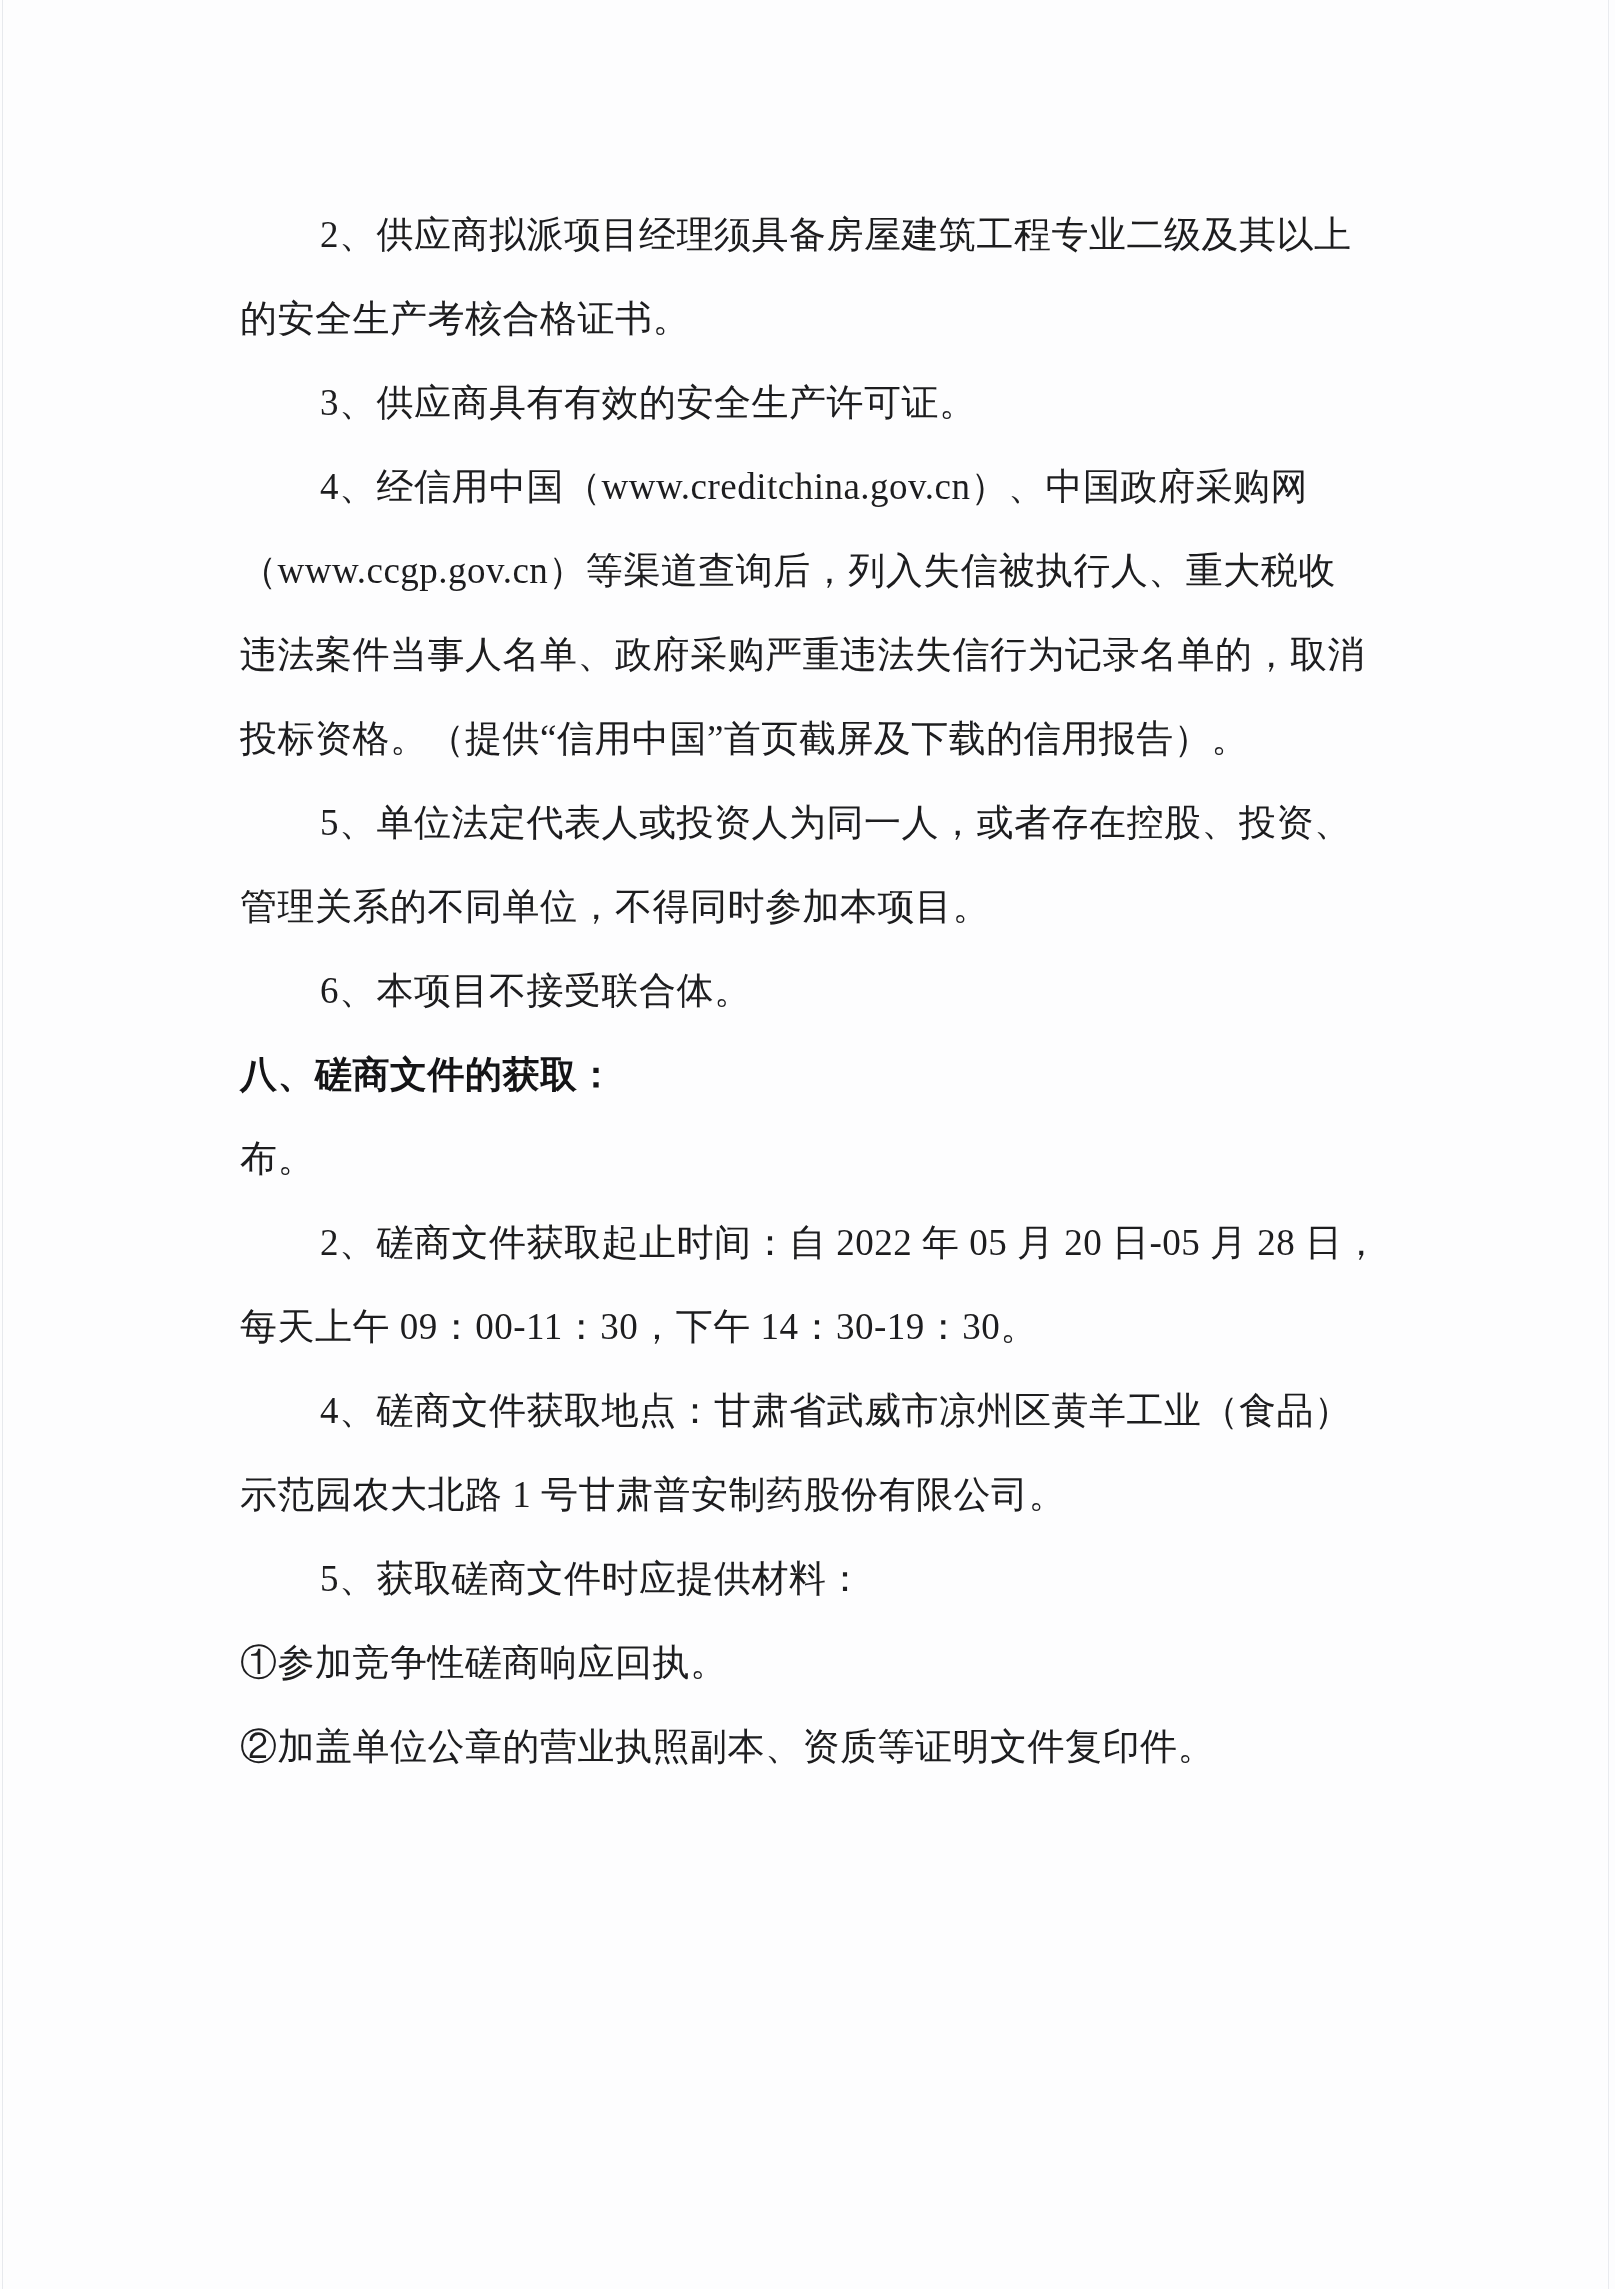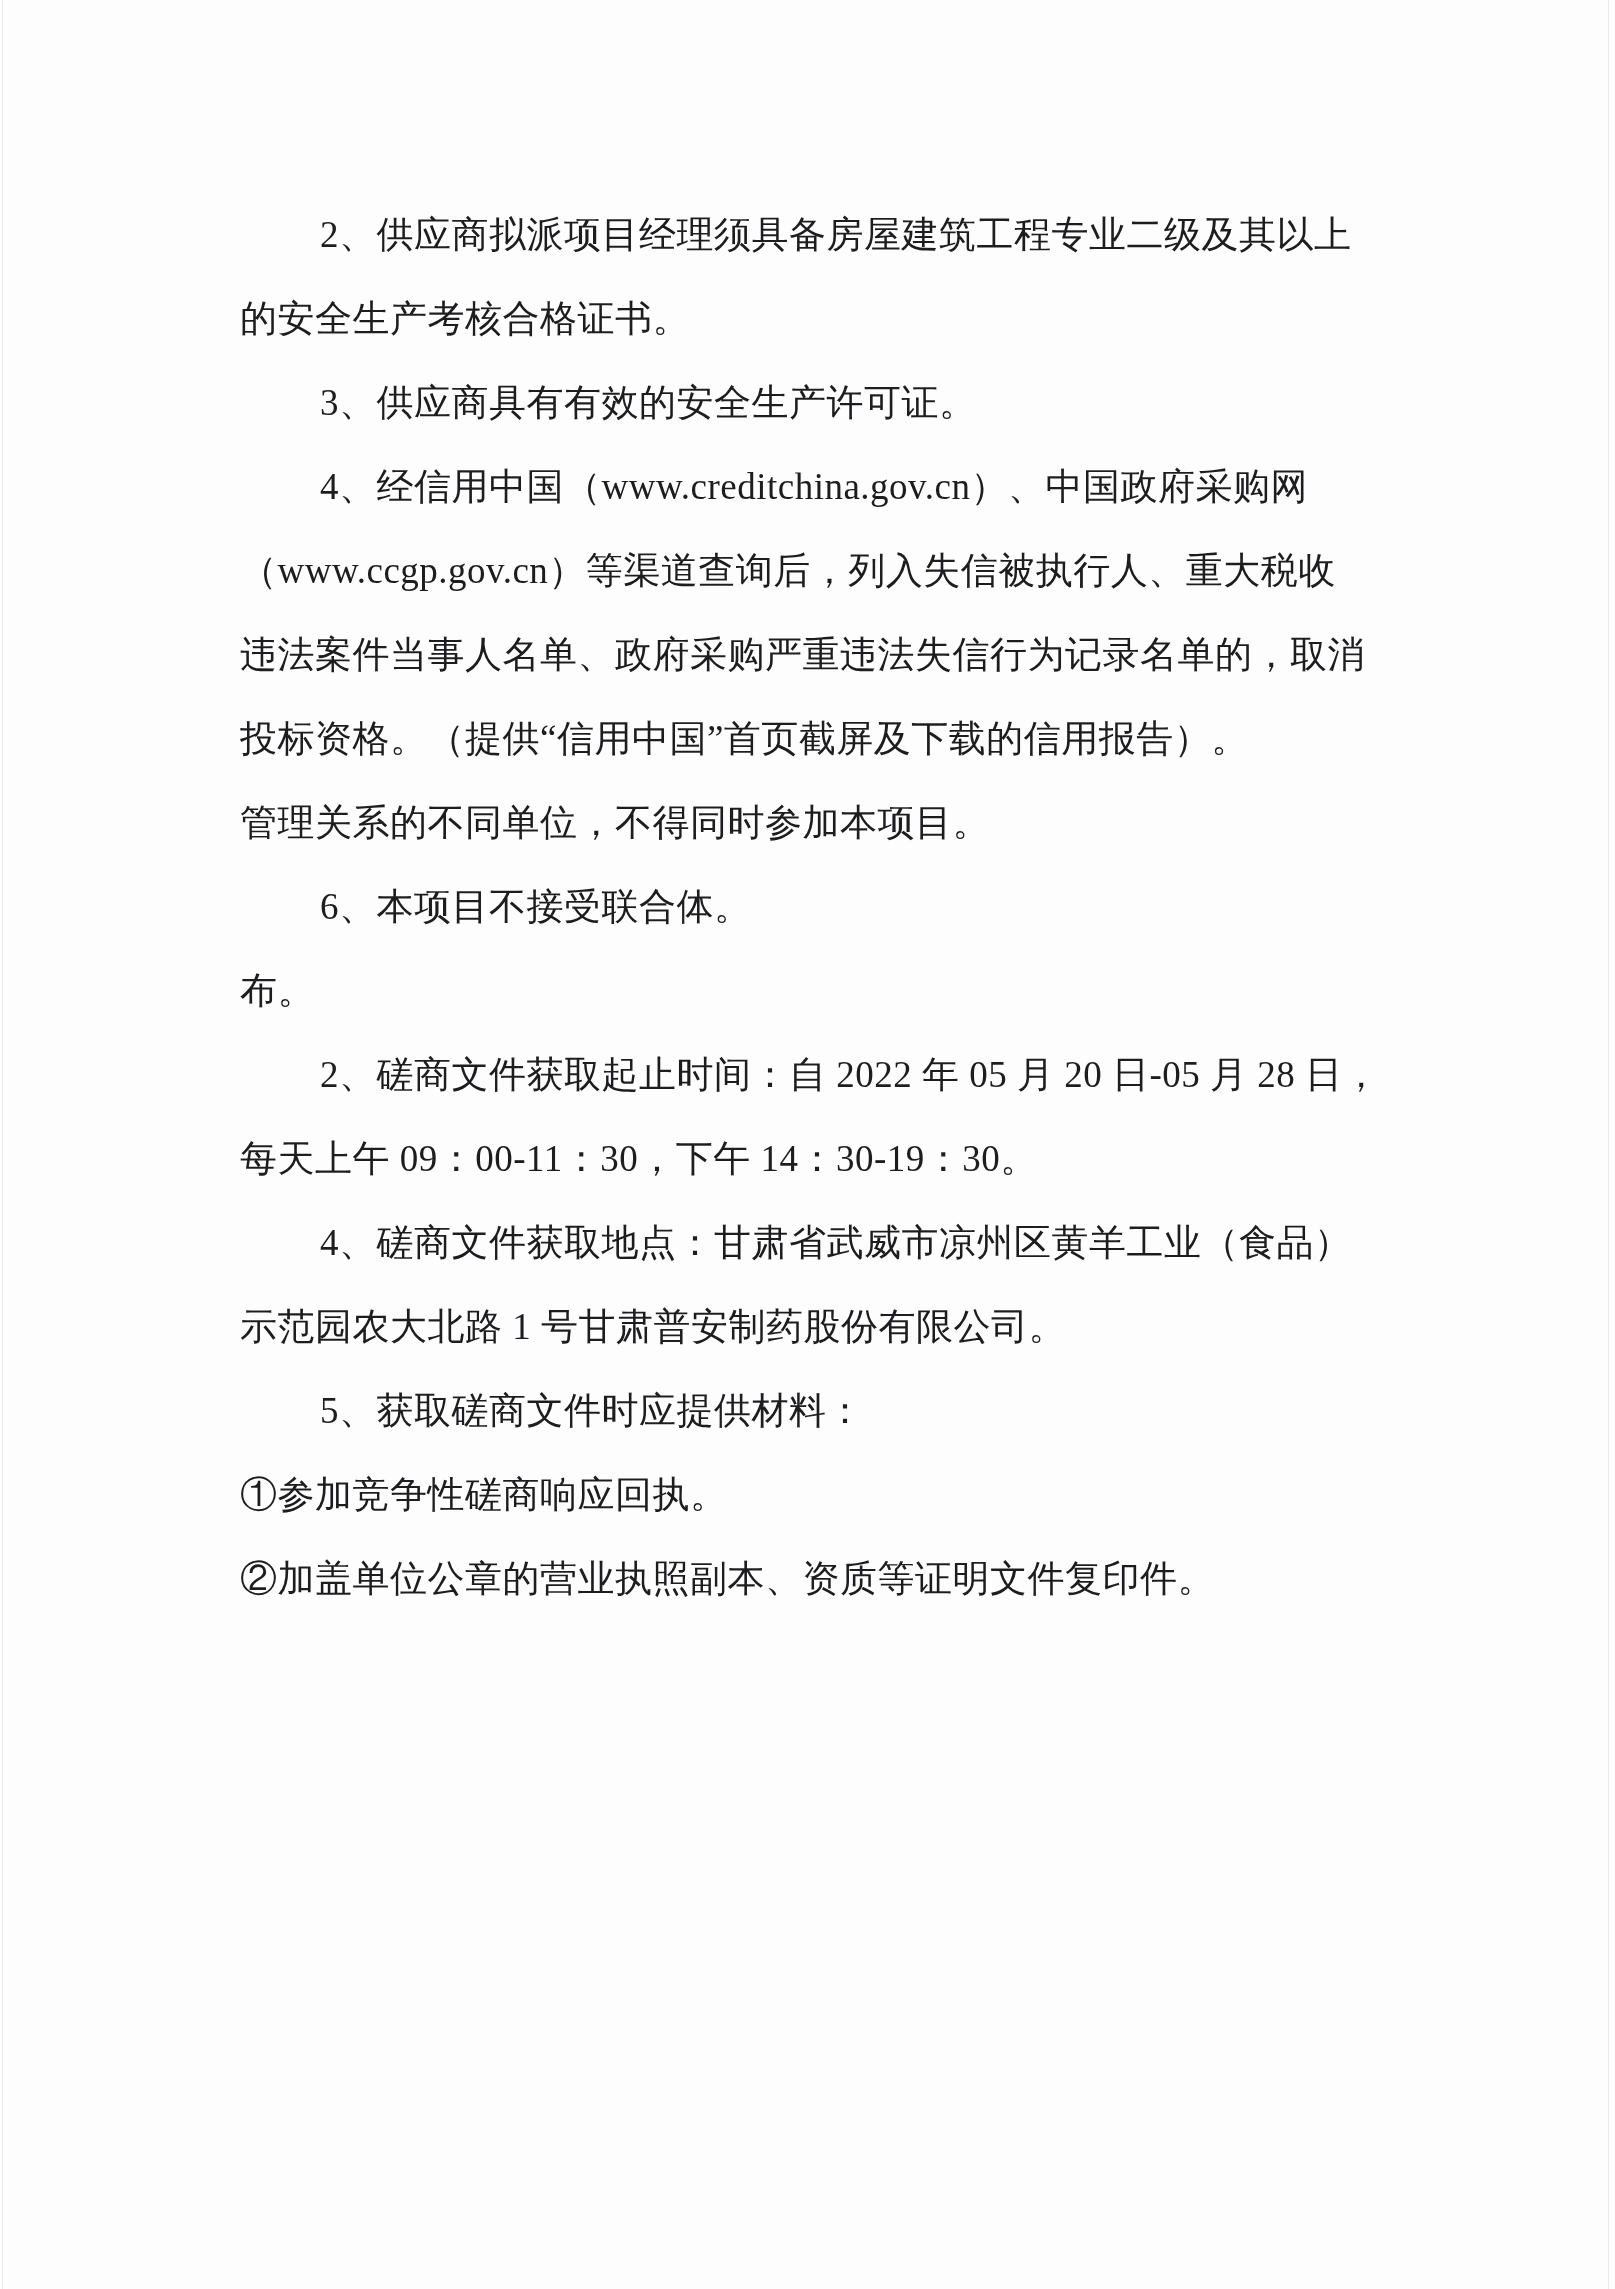--- a/index.html
+++ b/index.html
@@ -57,22 +57,24 @@
 
 <div class="page">
   <div class="content">
       <div class="line indent">2、供应商拟派项目经理须具备房屋建筑工程专业二级及其以上</div>
       <div class="line">的安全生产考核合格证书。</div>
       <div class="line indent">3、供应商具有有效的安全生产许可证。</div>
       <div class="line indent">4、经信用中国（www.creditchina.gov.cn）、中国政府采购网</div>
       <div class="line">（www.ccgp.gov.cn）等渠道查询后，列入失信被执行人、重大税收</div>
       <div class="line">违法案件当事人名单、政府采购严重违法失信行为记录名单的，取消</div>
       <div class="line">投标资格。（提供“信用中国”首页截屏及下载的信用报告）。</div>
+      <div class="line indent">5、单位法定代表人或投资人为同一人，或者存在控股、投资、</div>
       <div class="line">管理关系的不同单位，不得同时参加本项目。</div>
       <div class="line indent">6、本项目不接受联合体。</div>
+      <div class="line bold">八、磋商文件的获取：</div>
       <div class="line">布。</div>
       <div class="line indent">2、磋商文件获取起止时间：自 2022 年 05 月 20 日-05 月 28 日，</div>
       <div class="line">每天上午 09：00-11：30，下午 14：30-19：30。</div>
       <div class="line indent">4、磋商文件获取地点：甘肃省武威市凉州区黄羊工业（食品）</div>
       <div class="line">示范园农大北路 1 号甘肃普安制药股份有限公司。</div>
       <div class="line indent">5、获取磋商文件时应提供材料：</div>
       <div class="line">①参加竞争性磋商响应回执。</div>
       <div class="line">②加盖单位公章的营业执照副本、资质等证明文件复印件。</div>
     </div>
 </div>

